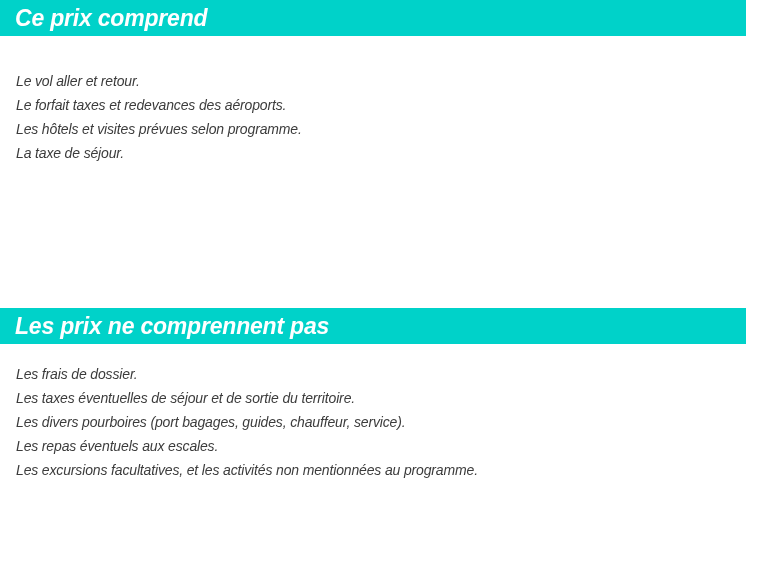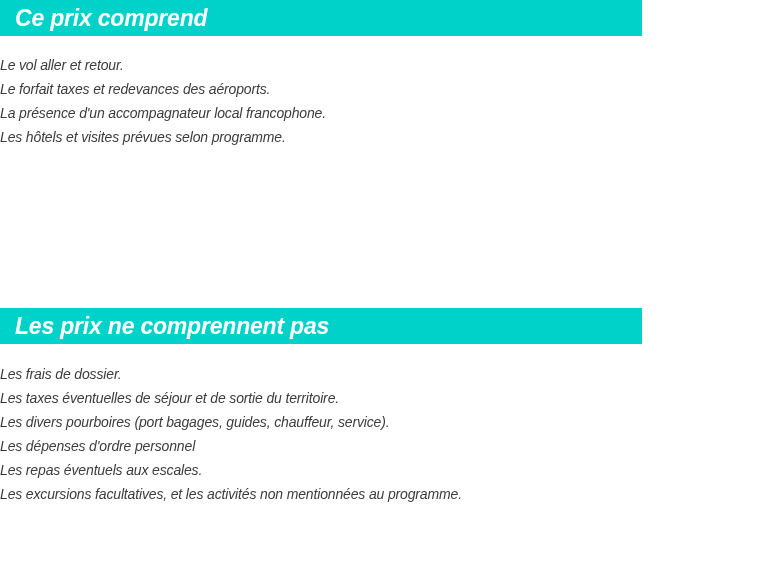--- a/index.html
+++ b/index.html
@@ -10,67 +10,66 @@
     body {
       width: 758px;
       height: 580px;
       overflow: hidden;
       position: relative;
       font-family: "Liberation Sans", "DejaVu Sans", sans-serif;
     }
     .section-header {
       position: absolute;
       left: 0;
-      width: 642px;
+      width: 746px;
       height: 36px;
       background: #00d2c9;
       color: #ffffff;
       font-style: italic;
       font-weight: bold;
       font-size: 23px;
       line-height: 36px;
       padding-left: 15px;
       box-sizing: border-box;
       letter-spacing: -0.2px;
     }
     .item-list {
       position: absolute;
       left: 0;
-      margin: 0;
+      margin: 16px;
       padding: 0;
       list-style: none;
     }
     .item-list li {
       height: 24px;
       line-height: 24px;
       font-size: 14px;
       font-style: italic;
       color: #3c3c3c;
       white-space: nowrap;
       letter-spacing: -0.15px;
     }
     #header-included { top: 0; }
     #list-included { top: 53px; }
     #header-excluded { top: 308px; }
-    #list-excluded { top: 362px; }
+    #list-excluded { top: 346px; }
   </style>
 </head>
 <body>
 
 <div id="header-included" class="section-header">Ce prix comprend</div>
 
 <ul id="list-included" class="item-list">
   <li>Le vol aller et retour.</li>
   <li>Le forfait taxes et redevances des aéroports.</li>
-  <li>La présence d'un accompagnateur local francophone.</li>
   <li>Les hôtels et visites prévues selon programme.</li>
+  <li>La taxe de séjour.</li>
 </ul>
 
 <div id="header-excluded" class="section-header">Les prix ne comprennent pas</div>
 
 <ul id="list-excluded" class="item-list">
   <li>Les frais de dossier.</li>
   <li>Les taxes éventuelles de séjour et de sortie du territoire.</li>
   <li>Les divers pourboires (port bagages, guides, chauffeur, service).</li>
-  <li>Les dépenses d'ordre personnel</li>
   <li>Les repas éventuels aux escales.</li>
   <li>Les excursions facultatives, et les activités non mentionnées au programme.</li>
 </ul>
 
 </body></html>

